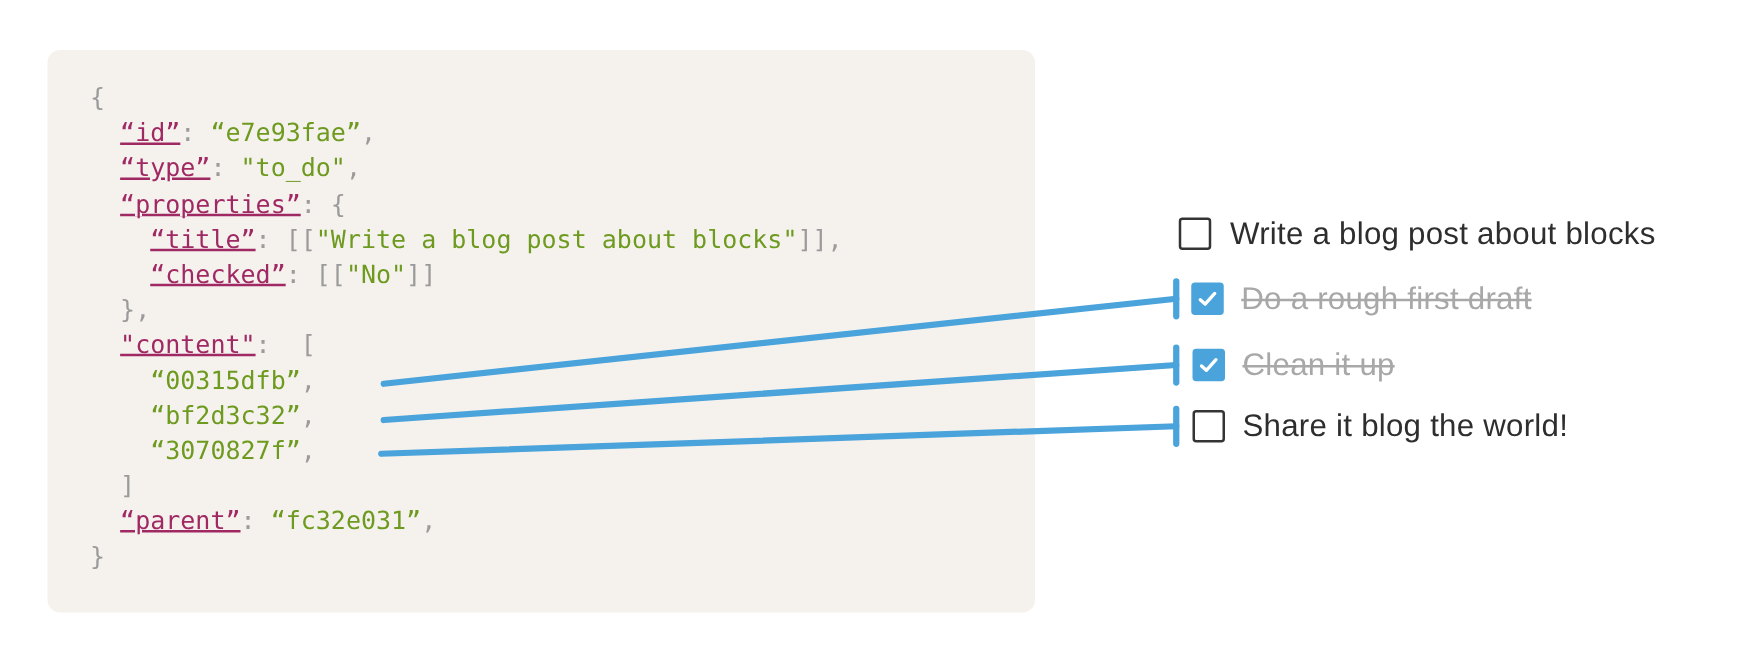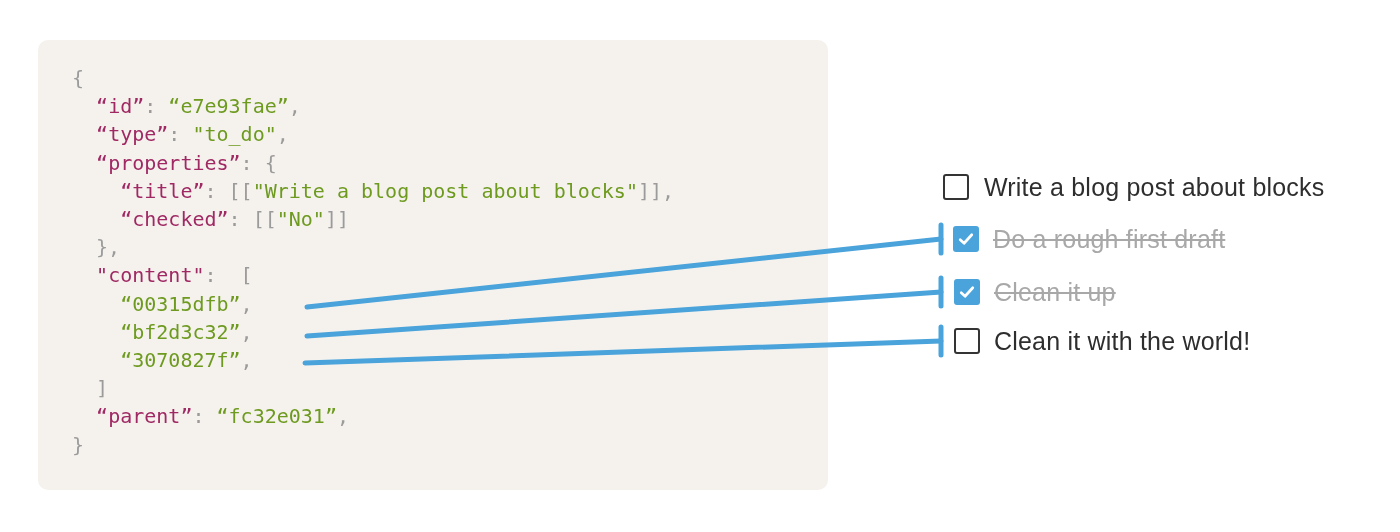--- a/index.html
+++ b/index.html
@@ -22,21 +22,21 @@
   }
   .code {
     margin: 0;
     padding: 24px 0 0 34px;
     font-family: "DejaVu Sans Mono", monospace;
     font-size: 20px;
     line-height: 28.2px;
     white-space: pre;
   }
   .code-line { white-space: pre; }
-  .tok-k { color: var(--json-key, #a02963); }
+  .tok-k { color: var(--json-key, #a02963); text-decoration: underline; }
   .tok-v { color: var(--json-value, #6d9a1f); }
   .tok-p { color: var(--json-punctuation, #9b9b9b); }
 
   .connectors {
     position: absolute;
     left: 0;
     top: 0;
     pointer-events: none;
   }
   .connector {
@@ -131,16 +131,16 @@
     <span class="checkbox checked">
       <svg viewBox="0 0 26 26">
           <polyline points="5.5,14 10.5,18.5 20.5,7.5"></polyline>
         </svg>
     </span>
     <span class="todo-label">Clean it up</span>
   </div>
 
   <div class="todo-row row-4">
     <span class="checkbox unchecked"></span>
-    <span class="todo-label">Clean it with the world!</span>
+    <span class="todo-label">Share it blog the world!</span>
   </div>
 
 </div>
 
 </body></html>

